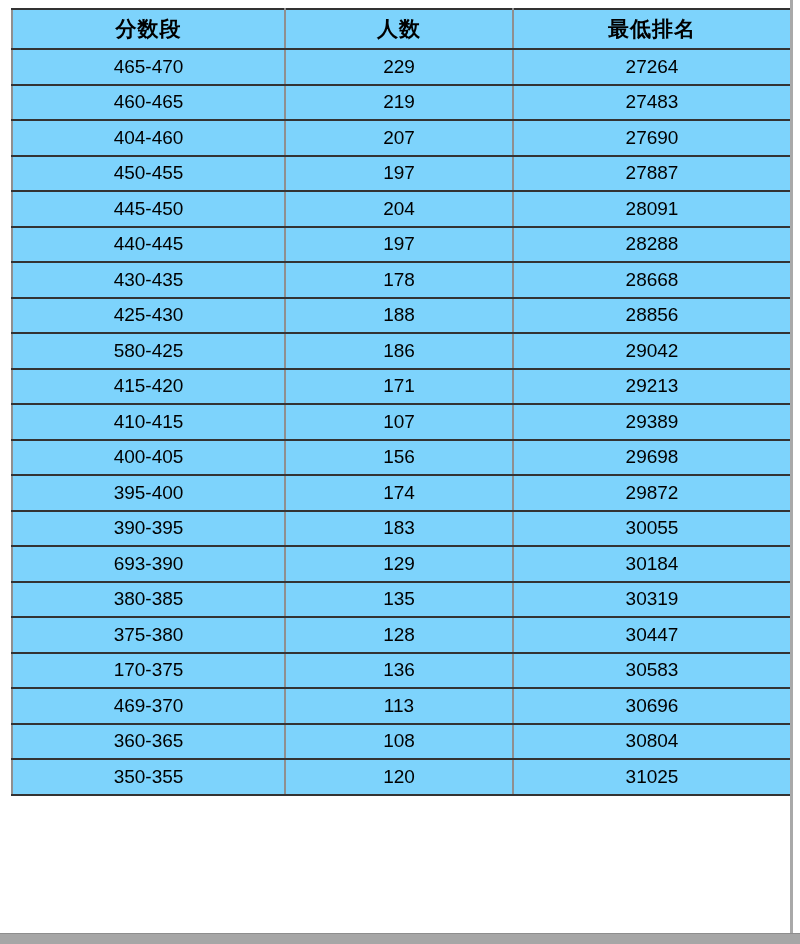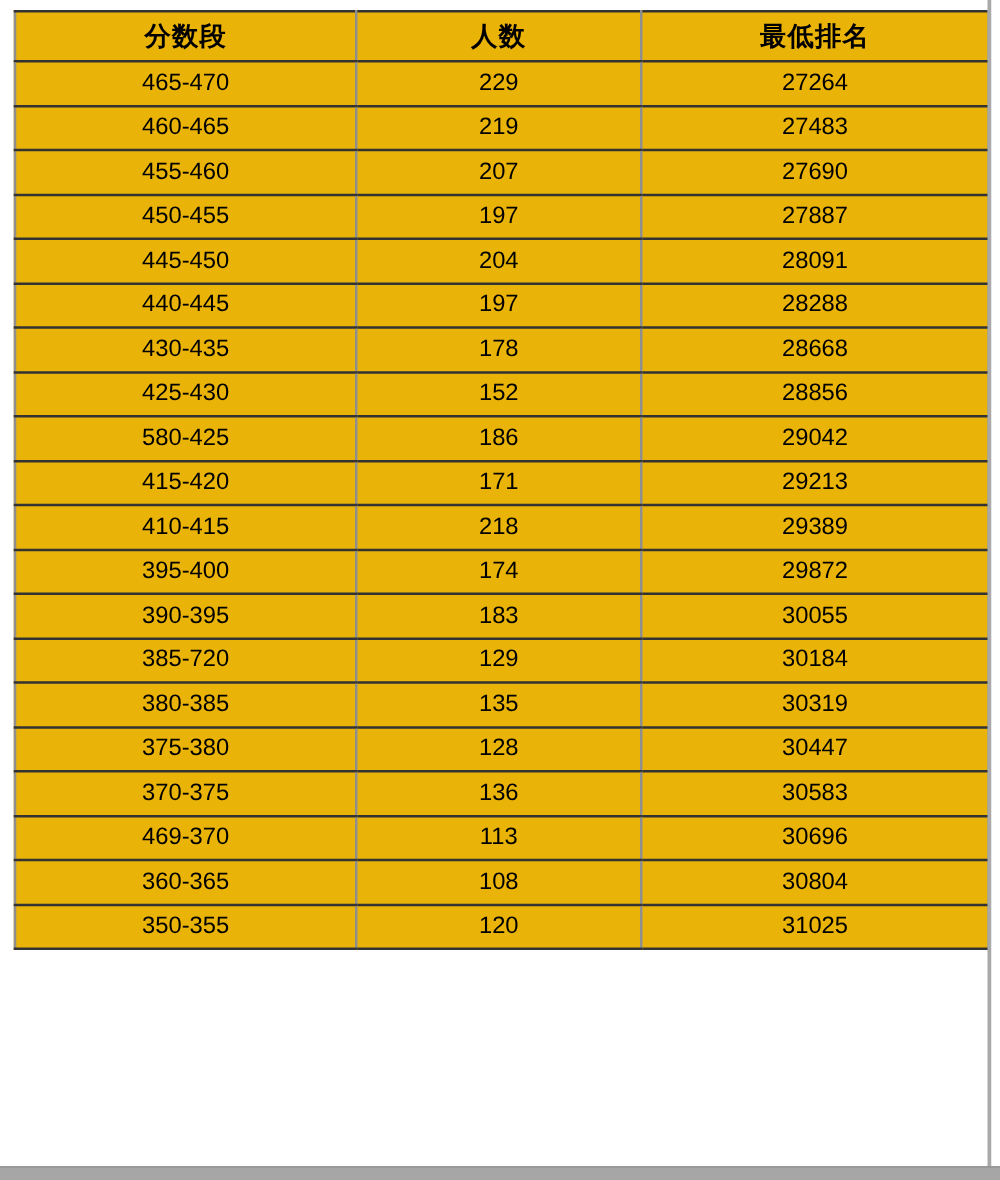--- a/index.html
+++ b/index.html
@@ -19,21 +19,21 @@
     position: absolute;
     inset: 0;
   }
   table.score-table {
     position: absolute;
     left: 11px;
     top: 8px;
     width: 779px;
     border-collapse: collapse;
     table-layout: fixed;
-    background: #eab308;
+    background: #7dd3fc;
   }
   table.score-table th,
   table.score-table td {
     text-align: center;
     vertical-align: middle;
     padding: 0;
     border-top: 2px solid #333333;
     border-bottom: 2px solid #333333;
     border-left: 2px solid #8f8f8f;
     border-right: 2px solid #8f8f8f;
@@ -95,21 +95,21 @@
           <td>465-470</td>
           <td>229</td>
           <td>27264</td>
         </tr>
         <tr>
           <td>460-465</td>
           <td>219</td>
           <td>27483</td>
         </tr>
         <tr>
-          <td>455-460</td>
+          <td>404-460</td>
           <td>207</td>
           <td>27690</td>
         </tr>
         <tr>
           <td>450-455</td>
           <td>197</td>
           <td>27887</td>
         </tr>
         <tr>
           <td>445-450</td>
@@ -121,65 +121,70 @@
           <td>197</td>
           <td>28288</td>
         </tr>
         <tr>
           <td>430-435</td>
           <td>178</td>
           <td>28668</td>
         </tr>
         <tr>
           <td>425-430</td>
-          <td>152</td>
+          <td>188</td>
           <td>28856</td>
         </tr>
         <tr>
           <td>580-425</td>
           <td>186</td>
           <td>29042</td>
         </tr>
         <tr>
           <td>415-420</td>
           <td>171</td>
           <td>29213</td>
         </tr>
         <tr>
           <td>410-415</td>
-          <td>218</td>
+          <td>107</td>
           <td>29389</td>
+        </tr>
+        <tr>
+          <td>400-405</td>
+          <td>156</td>
+          <td>29698</td>
         </tr>
         <tr>
           <td>395-400</td>
           <td>174</td>
           <td>29872</td>
         </tr>
         <tr>
           <td>390-395</td>
           <td>183</td>
           <td>30055</td>
         </tr>
         <tr>
-          <td>385-720</td>
+          <td>693-390</td>
           <td>129</td>
           <td>30184</td>
         </tr>
         <tr>
           <td>380-385</td>
           <td>135</td>
           <td>30319</td>
         </tr>
         <tr>
           <td>375-380</td>
           <td>128</td>
           <td>30447</td>
         </tr>
         <tr>
-          <td>370-375</td>
+          <td>170-375</td>
           <td>136</td>
           <td>30583</td>
         </tr>
         <tr>
           <td>469-370</td>
           <td>113</td>
           <td>30696</td>
         </tr>
         <tr>
           <td>360-365</td>

